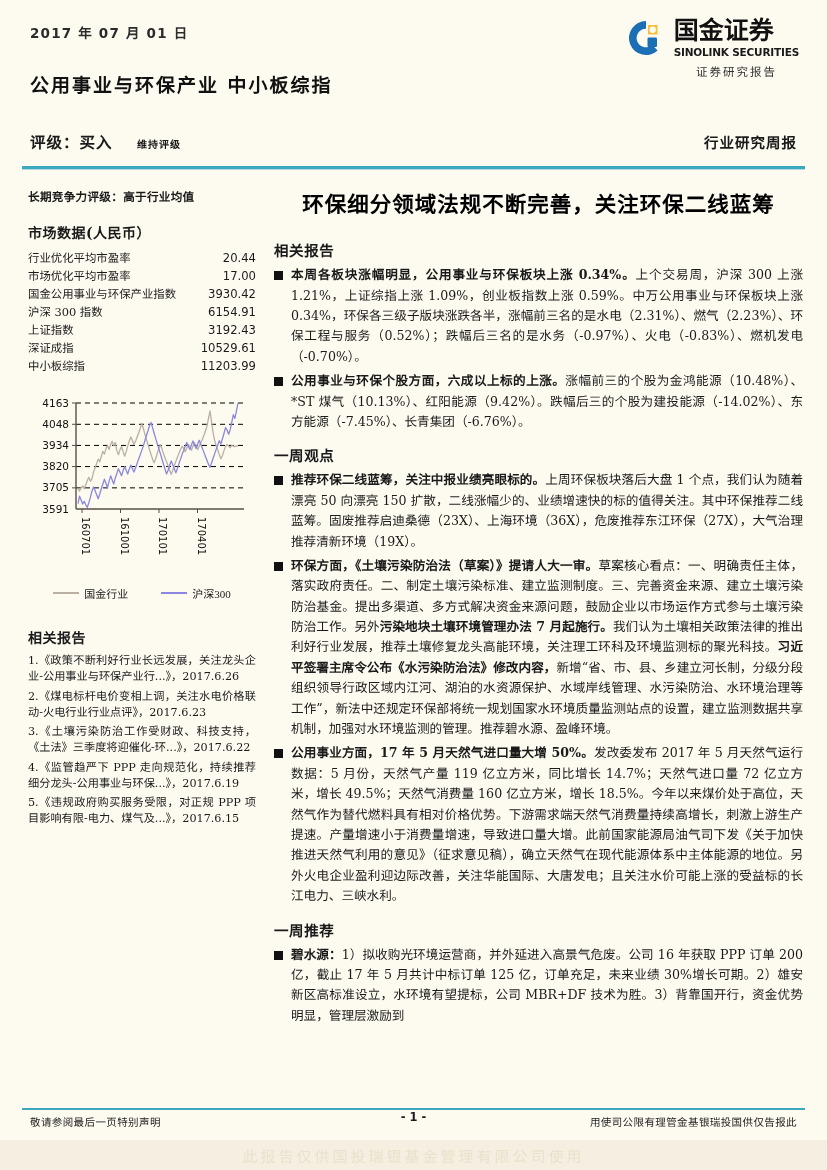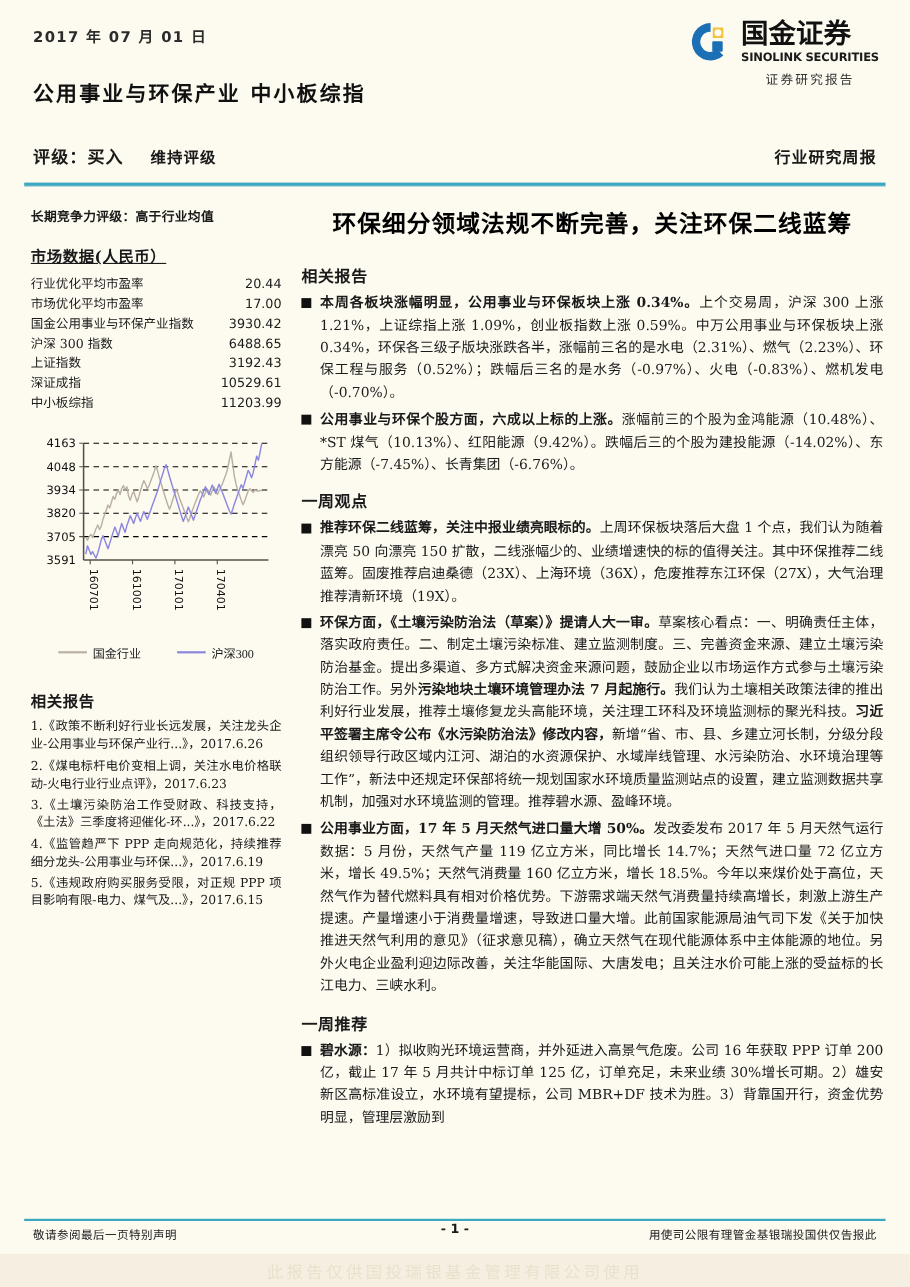--- a/index.html
+++ b/index.html
@@ -50,21 +50,21 @@
     display: flex;
     justify-content: space-between;
     align-items: flex-end;
   }
   .rating-left {
     font-size: 15.5px;
     font-weight: bold;
     letter-spacing: 1px;
     font-family: "DejaVu Serif", "Liberation Serif", serif;
   }
-  .rating-left .maintain { margin-left: 18px; font-size: 14px; }
+  .rating-left .maintain { margin-left: 18px; font-size: 10px; }
   .rating-right {
     font-size: 14.5px;
     font-weight: bold;
     letter-spacing: 1px;
     font-family: "DejaVu Serif", "Liberation Serif", serif;
   }
 
   
   .logo-block {
     position: absolute;
@@ -142,21 +142,20 @@
     font-family: "DejaVu Serif", "Liberation Serif", serif;
     margin-bottom: 18px;
     white-space: nowrap;
   }
   .side-h {
     font-size: 14px;
     font-weight: bold;
     font-family: "DejaVu Serif", "Liberation Serif", serif;
     letter-spacing: 0.5px;
     margin-bottom: 7px;
-    text-decoration: underline;
   }
   table.market {
     width: 100%;
     border-collapse: collapse;
     font-size: 11.4px;
     font-family: "DejaVu Serif", "Liberation Serif", serif;
   }
   table.market td { padding: 1.6px 0; vertical-align: top; line-height: 1.28; }
   table.market td.lbl { padding-right: 6px; }
   table.market td.val {
@@ -347,21 +346,21 @@
             <tr>
               <td class="lbl">市场优化平均市盈率</td>
               <td class="val">17.00</td>
             </tr>
             <tr>
               <td class="lbl">国金公用事业与环保产业指数</td>
               <td class="val">3930.42</td>
             </tr>
             <tr>
               <td class="lbl">沪深 300 指数</td>
-              <td class="val">6488.65</td>
+              <td class="val">6154.91</td>
             </tr>
             <tr>
               <td class="lbl">上证指数</td>
               <td class="val">3192.43</td>
             </tr>
             <tr>
               <td class="lbl">深证成指</td>
               <td class="val">10529.61</td>
             </tr>
             <tr>

